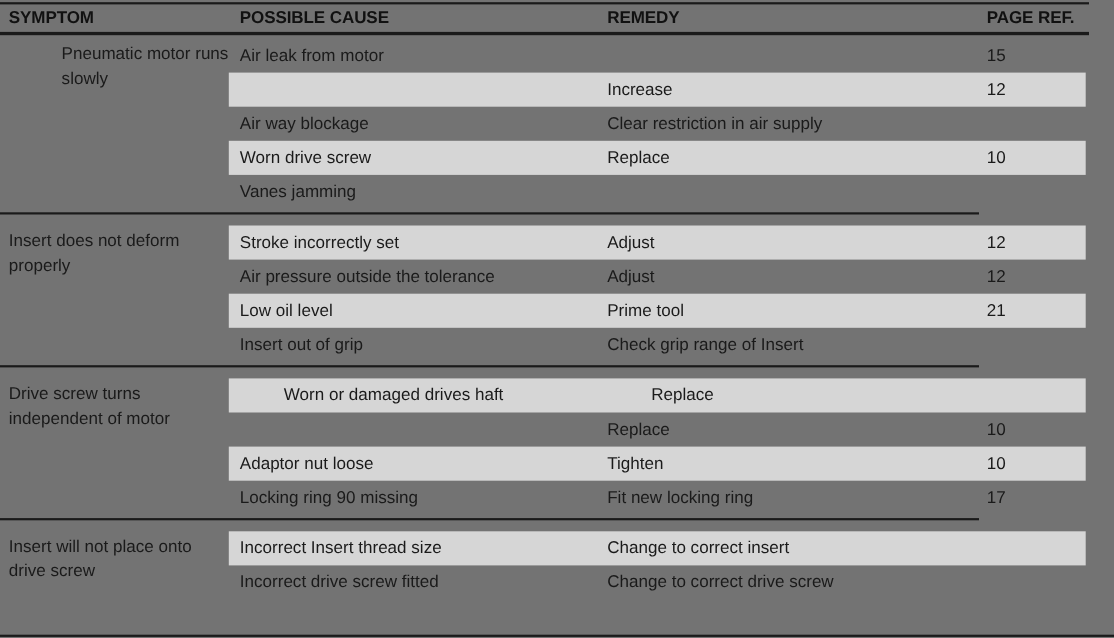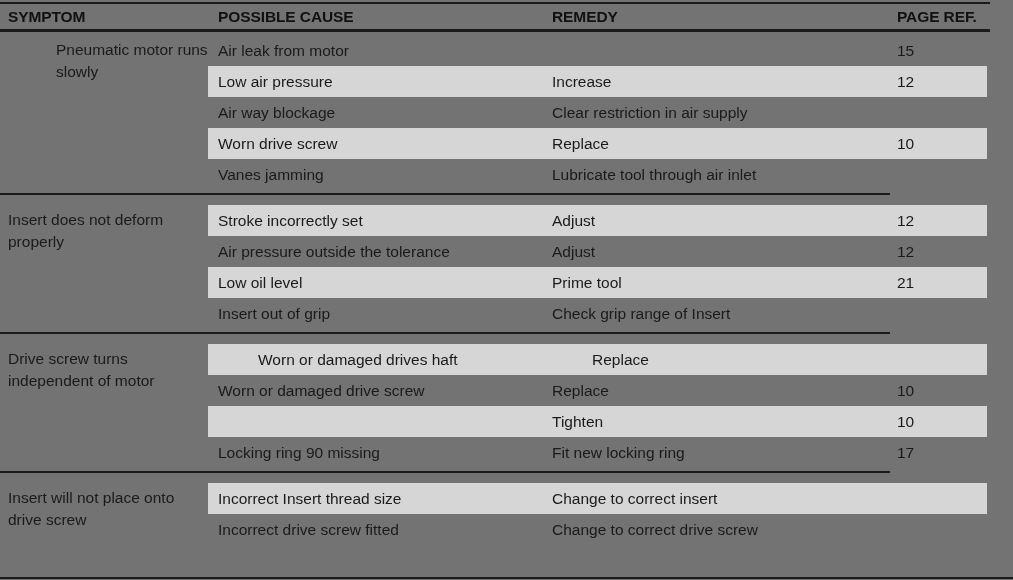--- a/index.html
+++ b/index.html
@@ -111,38 +111,36 @@
   <div class="rule rule-header"></div>
 
   <div id="table-body">
       <div class="symptom" style="top: 39px; margin-left: 48px;">Pneumatic motor runs slowly</div>
       <div class="row" style="top: 35px;">
         <div class="cell c-cause">Air leak from motor</div>
         <div class="cell c-page">15</div>
       </div>
       <div class="band" style="top: 66px;"></div>
       <div class="row" style="top: 66px;">
-        <div class="cell c-cause">Low air pressure</div>
         <div class="cell c-remedy">Increase</div>
         <div class="cell c-page">12</div>
       </div>
       <div class="row" style="top: 97px;">
         <div class="cell c-cause">Air way blockage</div>
         <div class="cell c-remedy">Clear restriction in air supply</div>
         <div class="cell c-page"></div>
       </div>
       <div class="band" style="top: 128px;"></div>
       <div class="row" style="top: 128px; text-decoration: underline;">
         <div class="cell c-cause">Worn drive screw</div>
         <div class="cell c-remedy">Replace</div>
         <div class="cell c-page">10</div>
       </div>
       <div class="row" style="top: 159px;">
         <div class="cell c-cause">Vanes jamming</div>
-        <div class="cell c-remedy">Lubricate tool through air inlet</div>
         <div class="cell c-page"></div>
       </div>
       <div class="rule rule-group" style="top: 193px;"></div>
       <div class="symptom" style="top: 209px;">Insert does not deform properly</div>
       <div class="band" style="top: 205px;"></div>
       <div class="row" style="top: 205px;">
         <div class="cell c-cause">Stroke incorrectly set</div>
         <div class="cell c-remedy">Adjust</div>
         <div class="cell c-page">12</div>
       </div>
@@ -164,26 +162,26 @@
       </div>
       <div class="rule rule-group" style="top: 332px;"></div>
       <div class="symptom" style="top: 348px;">Drive screw turns independent of motor</div>
       <div class="band" style="top: 344px;"></div>
       <div class="row" style="top: 344px; margin-left: 40px;">
         <div class="cell c-cause">Worn or damaged drives haft</div>
         <div class="cell c-remedy">Replace</div>
         <div class="cell c-page"></div>
       </div>
       <div class="row" style="top: 375px;">
-        <div class="cell c-cause">Worn or damaged drive screw</div>
         <div class="cell c-remedy">Replace</div>
         <div class="cell c-page">10</div>
       </div>
       <div class="band" style="top: 406px;"></div>
       <div class="row" style="top: 406px;">
+        <div class="cell c-cause">Adaptor nut loose</div>
         <div class="cell c-remedy">Tighten</div>
         <div class="cell c-page">10</div>
       </div>
       <div class="row" style="top: 437px;">
         <div class="cell c-cause">Locking ring 90 missing</div>
         <div class="cell c-remedy">Fit new locking ring</div>
         <div class="cell c-page">17</div>
       </div>
       <div class="rule rule-group" style="top: 471px;"></div>
       <div class="symptom" style="top: 487px;">Insert will not place onto drive screw</div>

